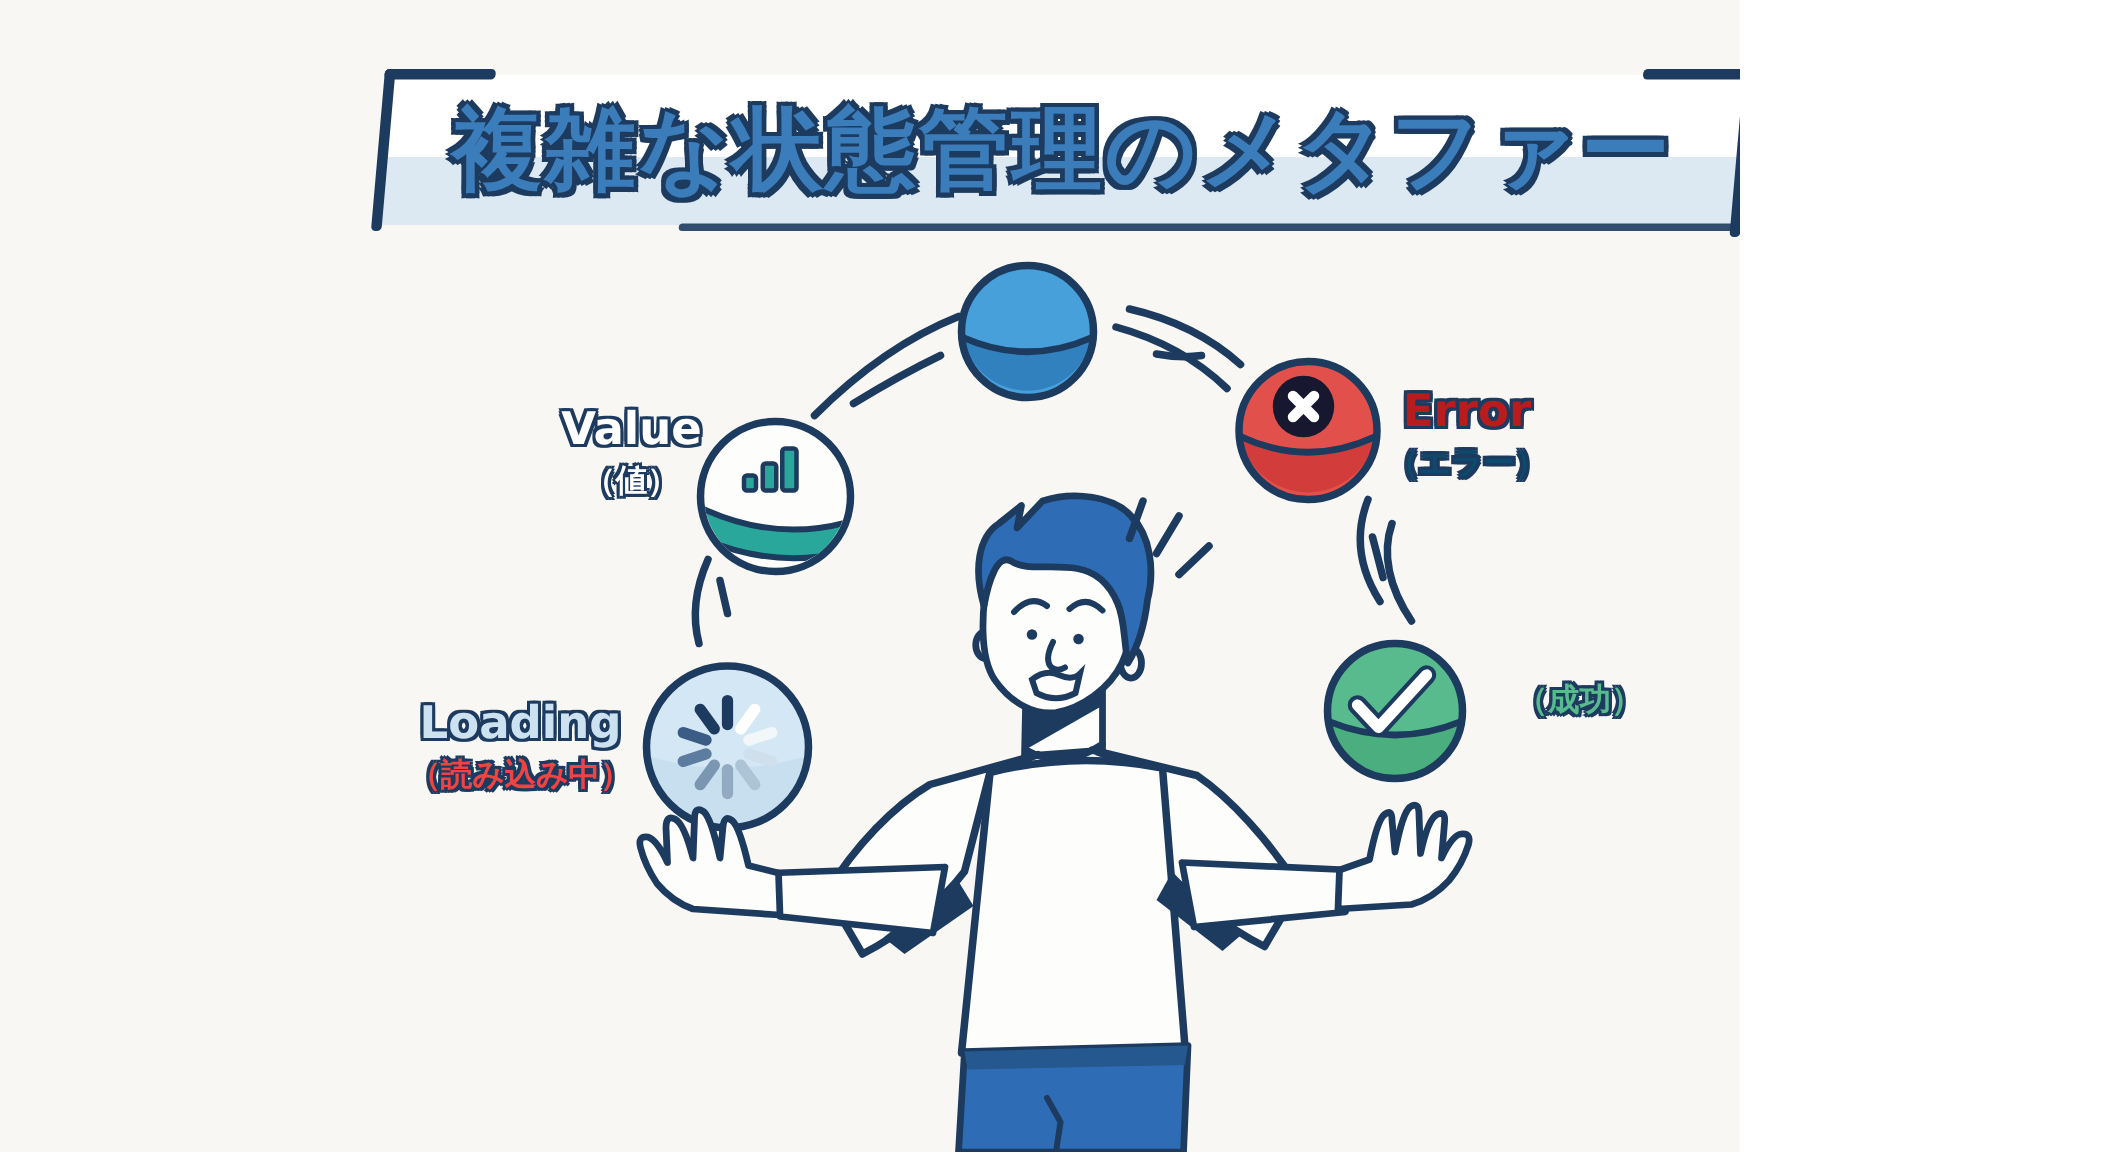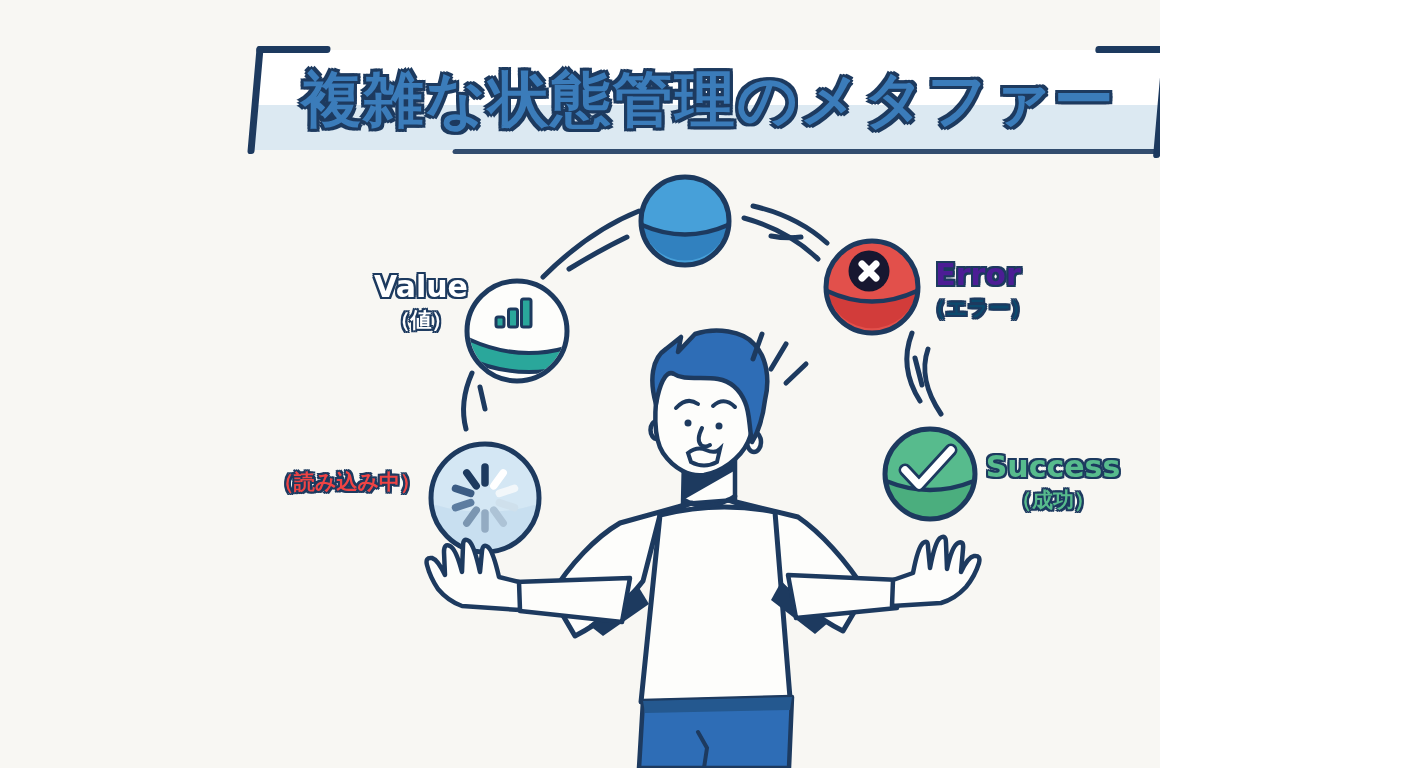--- a/index.html
+++ b/index.html
@@ -207,24 +207,24 @@
       <path class="mk" d="M 786 344 L 771 369"></path>
       <path class="mk" d="M 806 364 L 786 383"></path>
     </g>
   </svg>
 
   <div class="state-label" style="left:421px;top:270px">
     <div class="en" style="color: rgb(255, 255, 255);">Value</div>
     <div class="ja" style="color: rgb(255, 255, 255);">（値）</div>
   </div>
   <div class="state-label" style="left:347px;top:466px">
+    <div class="en" style="color: rgb(205, 226, 241);">Loading</div>
     <div class="ja" style="color: #ef4444;">（読み込み中）</div>
   </div>
   <div class="state-label" style="left:978px;top:258px">
-    <div class="en" style="color: #4c1d95;">Error</div>
+    <div class="en" style="color: #b91c1c;">Error</div>
     <div class="ja" style="color: #0c4a6e;">（エラー）</div>
   </div>
   <div class="state-label" style="left:1053px;top:450px">
-    <div class="en" style="color: rgb(87, 187, 141);">Success</div>
     <div class="ja" style="color: rgb(87, 187, 141);">（成功）</div>
   </div>
 
 </div>
 
 </body></html>

